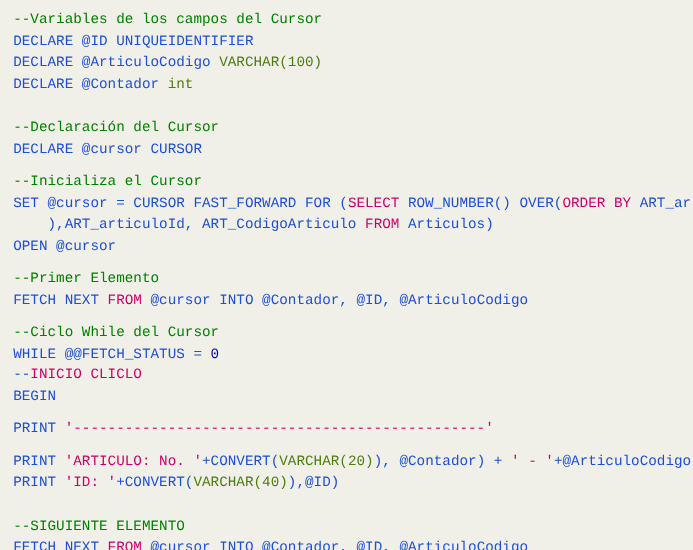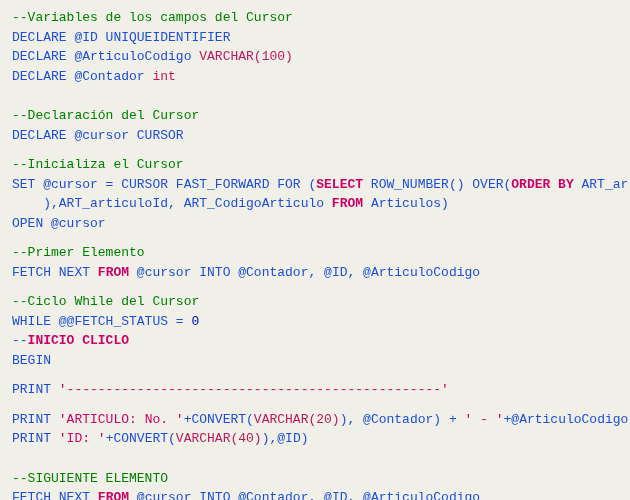--- a/index.html
+++ b/index.html
@@ -19,30 +19,30 @@
     }
     .code-block {
       white-space: pre;
       color: #2d2d2d;
     }
     .comment {
       color: #008000;
     }
     .keyword {
       color: #cc0066;
-      font-weight: bold;
+      font-weight: normal;
     }
     .string {
       color: #cc0066;
     }
     .number {
       color: #0000cc;
     }
     .type {
-      color: #be185d;
+      color: #4d7c0f;
       font-family: Liberation Mono, monospace;
     }
     .normal {
       color: #1d4ed8;
     }
   </style>
 </head>
 <body>
 
 <div class="code-block" id="code-container"><div><span class="comment">--Variables de los campos del Cursor</span></div><div><span class="normal">DECLARE @ID UNIQUEIDENTIFIER</span></div><div><span class="normal">DECLARE @ArticuloCodigo </span><span class="type">VARCHAR(100)</span></div><div><span class="normal">DECLARE @Contador </span><span class="type">int</span></div><div style="line-height: 0.8; height: 10px; display: block;">&nbsp;</div><div style="line-height: 0.8; height: 10px; display: block;">&nbsp;</div><div><span class="comment">--Declaración del Cursor</span></div><div><span class="normal">DECLARE @cursor CURSOR</span></div><div style="line-height: 0.8; height: 10px; display: block;">&nbsp;</div><div><span class="comment">--Inicializa el Cursor</span></div><div><span class="normal">SET @cursor = CURSOR FAST_FORWARD FOR (</span><span class="keyword">SELECT</span><span class="normal"> ROW_NUMBER() OVER(</span><span class="keyword">ORDER BY</span><span class="normal"> ART_ar</span></div><div><span class="normal">    ),ART_articuloId, ART_CodigoArticulo </span><span class="keyword">FROM</span><span class="normal"> Articulos)</span></div><div><span class="normal">OPEN @cursor</span></div><div style="line-height: 0.8; height: 10px; display: block;">&nbsp;</div><div><span class="comment">--Primer Elemento</span></div><div><span class="normal">FETCH NEXT </span><span class="keyword">FROM</span><span class="normal"> @cursor INTO @Contador, @ID, @ArticuloCodigo</span></div><div style="line-height: 0.8; height: 10px; display: block;">&nbsp;</div><div><span class="comment">--Ciclo While del Cursor</span></div><div><span class="normal">WHILE @@FETCH_STATUS = </span><span class="number">0</span></div><div><span class="normal">--</span><span class="keyword">INICIO CLICLO</span></div><div><span class="normal">BEGIN</span></div><div style="line-height: 0.8; height: 10px; display: block;">&nbsp;</div><div><span class="normal">PRINT </span><span class="string">'------------------------------------------------'</span></div><div style="line-height: 0.8; height: 10px; display: block;">&nbsp;</div><div><span class="normal">PRINT </span><span class="string">'ARTICULO: No. '</span><span class="normal">+CONVERT(</span><span class="type">VARCHAR(20)</span><span class="normal">), @Contador) + </span><span class="string">' - '</span><span class="normal">+@ArticuloCodigo</span></div><div><span class="normal">PRINT </span><span class="string">'ID: '</span><span class="normal">+CONVERT(</span><span class="type">VARCHAR(40)</span><span class="normal">),@ID)</span></div><div style="line-height: 0.8; height: 10px; display: block;">&nbsp;</div><div style="line-height: 0.8; height: 10px; display: block;">&nbsp;</div><div><span class="comment">--SIGUIENTE ELEMENTO</span></div><div><span class="normal">FETCH NEXT </span><span class="keyword">FROM</span><span class="normal"> @cursor INTO @Contador, @ID, @ArticuloCodigo</span></div></div>

